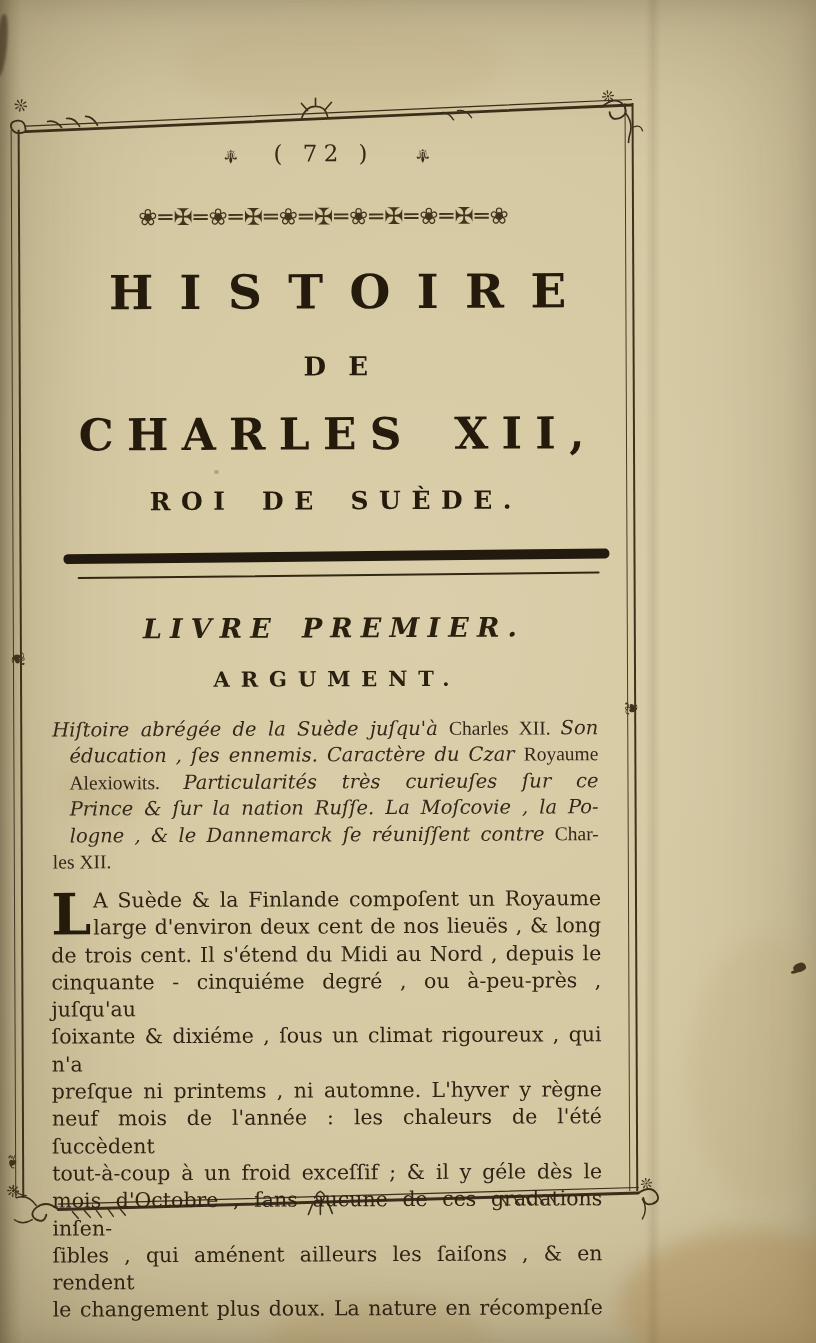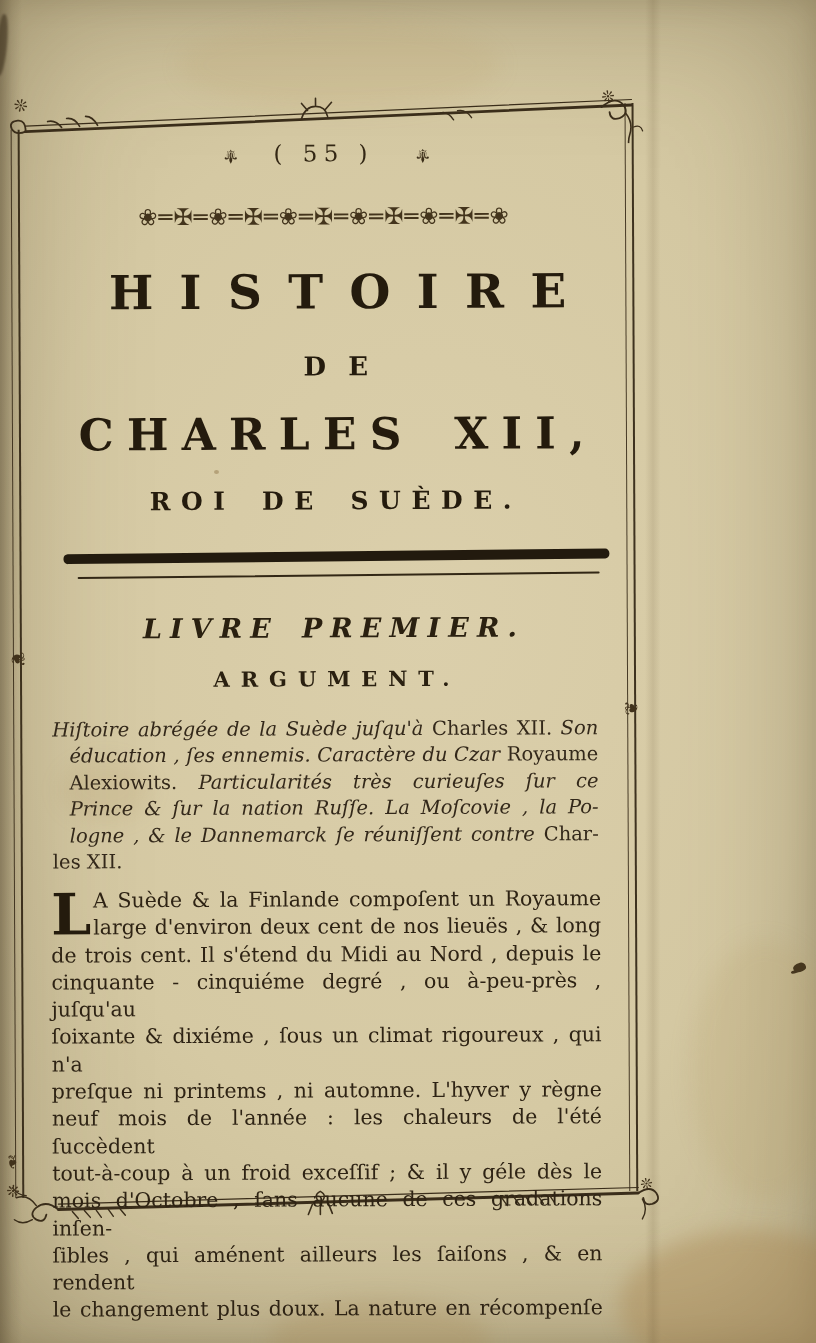--- a/index.html
+++ b/index.html
@@ -58,21 +58,21 @@
   .rule-wrap{position:absolute;left:64px;top:551px;width:546px;transform:rotate(-.35deg);}
   .rule-thick{height:10px;background:#221a0e;border-radius:6px/70%;}
   .rule-thin{height:2.4px;background:#322715;border-radius:2px;margin:13px 10px 0 14px;}
 
   .t-livre{top:612px;font-size:27px;font-style:italic;letter-spacing:.3em;padding-left:.3em;word-spacing:.2em;font-weight:bold;color:#2a2010;}
   .t-argument{top:666px;font-size:21px;letter-spacing:.52em;padding-left:.52em;font-weight:bold;color:#2a2010;}
 
   .textblock{position:absolute;box-sizing:border-box;}
   .arg-block{left:52px;top:716px;width:546px;font-size:19.5px;line-height:26.4px;color:#33281a;}
   .arg-block .it{font-style:italic;}
-  .arg-block .rm{font-style:normal;}
+  .arg-block .rm{font-style:normal;font-family:Liberation Serif, serif;}
   .body-block{left:50px;top:886px;width:550px;font-size:20.5px;line-height:27.3px;color:#2e2314;}
   .tline{text-align:justify;text-align-last:justify;white-space:normal;}
   .tline.flush{text-align-last:left;}
   .tline.ind{padding-left:17px;}
   .tline.capind{padding-left:42px;}
   .drop-cap{position:absolute;left:50px;top:889px;font-size:57px;line-height:48px;font-weight:bold;color:#241b0d;}
 </style>
 </head>
 <body>
 
@@ -127,21 +127,21 @@
 
     <span class="frame-glyph" style="left:16px;top:96px;font-size:17px;transform:rotate(12deg);">❊</span>
     <span class="frame-glyph" style="left:604px;top:90px;font-size:16px;transform:rotate(-8deg);">❊</span>
     <span class="frame-glyph" style="left:4px;top:1182px;font-size:16px;transform:rotate(4deg);">❊</span>
     <span class="frame-glyph" style="left:638px;top:1178px;font-size:15px;transform:rotate(-10deg);">❊</span>
     <span class="frame-glyph" style="left:2px;top:1150px;font-size:20px;transform:rotate(80deg);">❧</span>
     <span class="frame-glyph" style="left:10px;top:648px;font-size:19px;transform:rotate(90deg);">❦</span>
     <span class="frame-glyph" style="left:624px;top:700px;font-size:18px;transform:rotate(-90deg);">❦</span>
 
     <div class="centerband pagenum-row">
-      <span class="fleuron">⚜</span><span>( 55 )</span><span class="fleuron">⚜</span>
+      <span class="fleuron">⚜</span><span>( 72 )</span><span class="fleuron">⚜</span>
     </div>
 
     <div class="centerband chain-row">❀═✠═❀═✠═❀═✠═❀═✠═❀═✠═❀</div>
 
     <div class="centerband t-histoire">HISTOIRE</div>
     <div class="centerband t-de">DE</div>
     <div class="centerband t-charles">CHARLES XII,</div>
     <div class="centerband t-roi">ROI DE SUÈDE.</div>
 
     <div class="rule-wrap">

